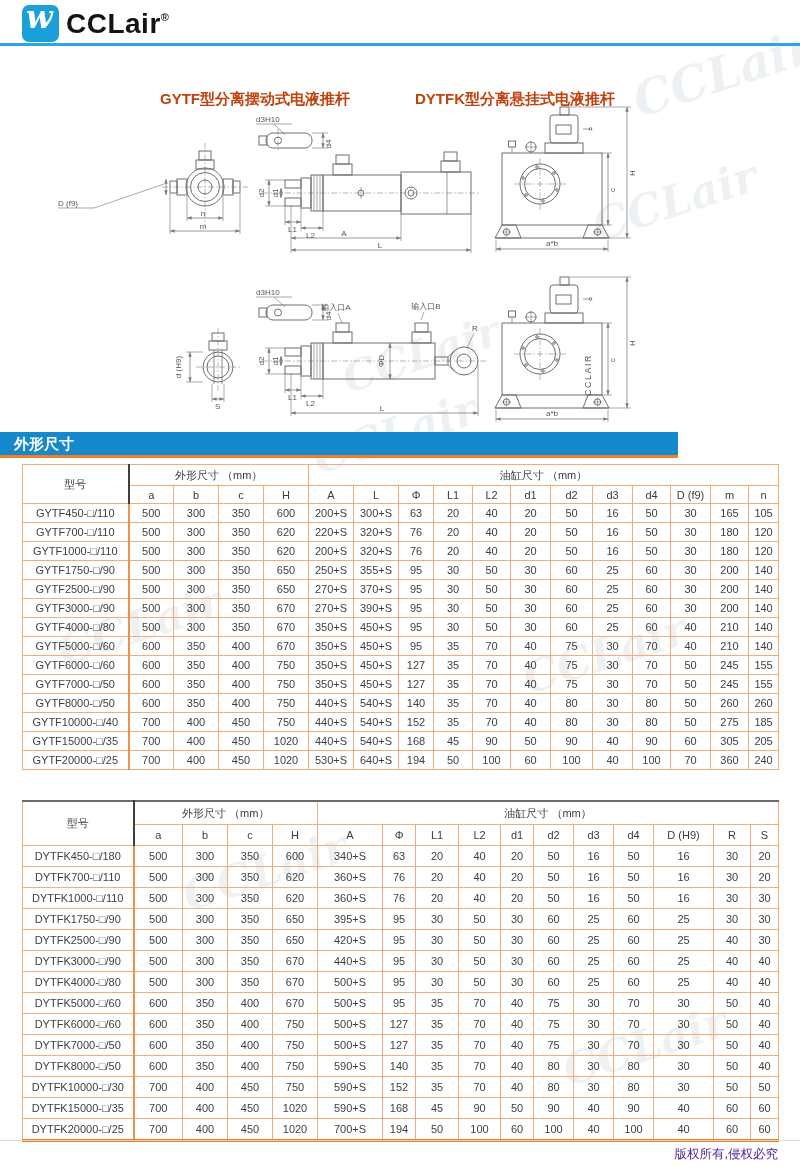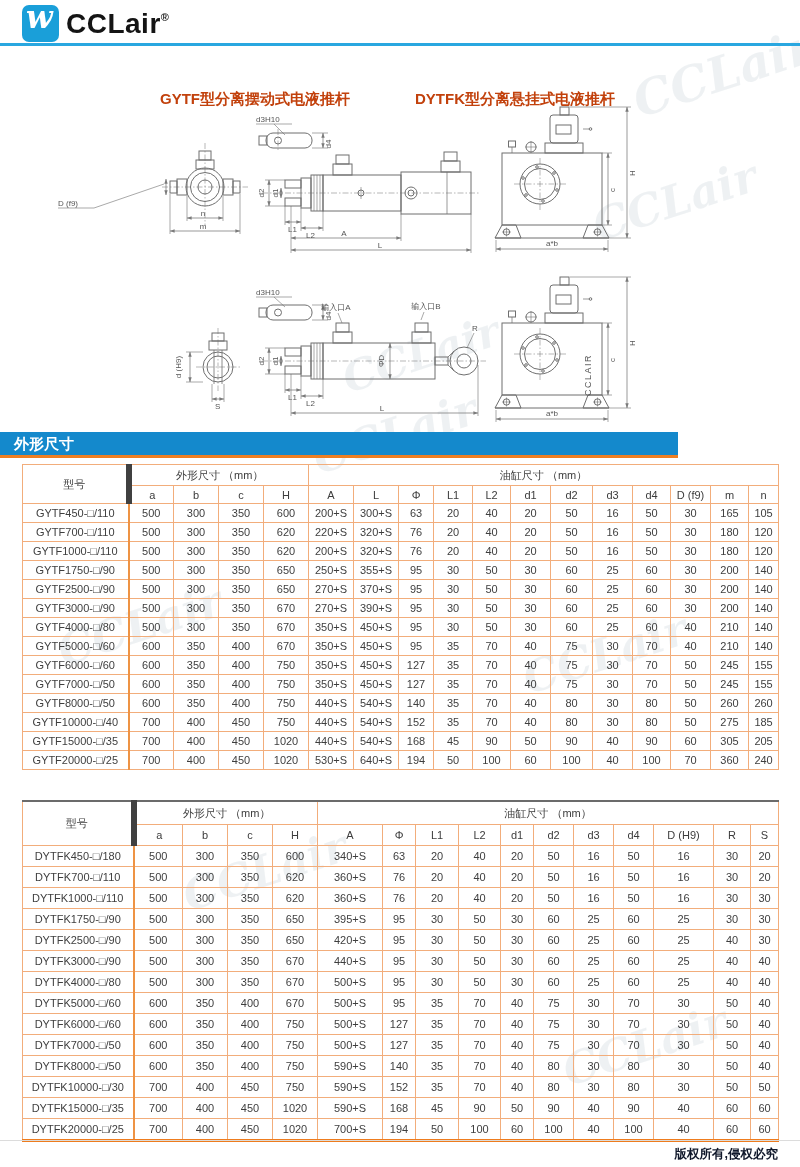--- a/index.html
+++ b/index.html
@@ -42,26 +42,26 @@
   #t2wrap{top:800px;}
   table{border-collapse:collapse;table-layout:fixed;width:756px;font-size:11px;color:#3e3e3e;background:transparent;}
   td,th{border:1px solid #f2ad7b;text-align:center;padding:0;font-weight:normal;overflow:hidden;white-space:nowrap;}
   th{color:#3c3c3c;}
   #table1 th.grp{height:20px;}
   #table1 tr.cols th{height:17px;}
   #table1 td{height:18px;}
   #table2 th.grp{height:22px;}
   #table2 tr.cols th{height:20px;}
   #table2 td{height:20px;}
-  th.modelh{border-right:6px solid #404040;}
+  th.modelh{border-right:2px solid #404040;}
   td.model{border-right:2px solid #ee9344;}
   #table2{border-top:2px solid #6b6b6b;border-bottom:3px solid #ee7c1e;}
   
   .footer-rule{position:absolute;left:0;top:1140px;width:800px;border-top:1px solid #dcdcdc;}
-  .footer-text{position:absolute;right:22px;top:1146px;font-size:12.5px;font-weight:bold;color:#0f172a;}
+  .footer-text{position:absolute;right:22px;top:1146px;font-size:12.5px;font-weight:normal;color:#4c1d95;}
 </style>
 </head>
 <body>
 
 <div class="wm" style="left:630px;top:45px;font-size:48px;">CCLair</div>
 <div class="wm" style="left:590px;top:175px;font-size:44px;">CCLair</div>
 <div class="wm" style="left:340px;top:330px;font-size:42px;">CCLair</div>
 <div class="wm" style="left:310px;top:408px;font-size:44px;">CCLair</div>
 <div class="wm" style="left:55px;top:600px;font-size:44px;">CCLair</div>
 <div class="wm" style="left:520px;top:628px;font-size:44px;">CCLair</div>

